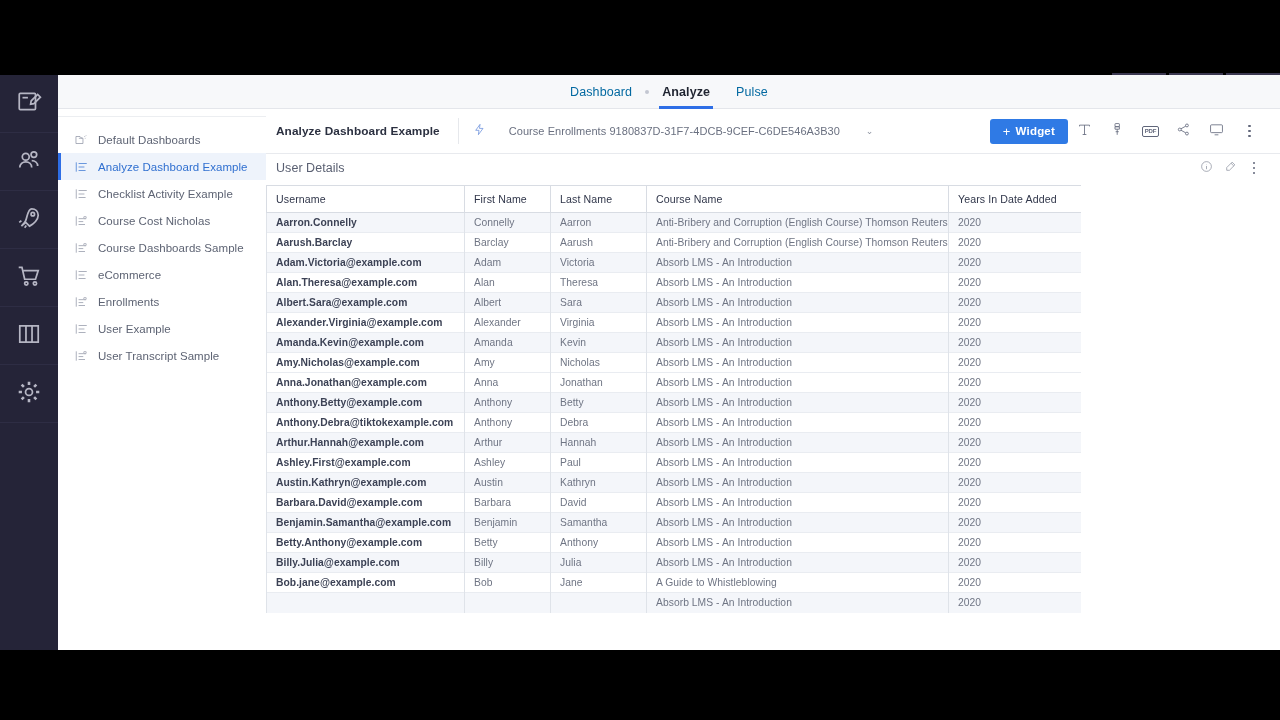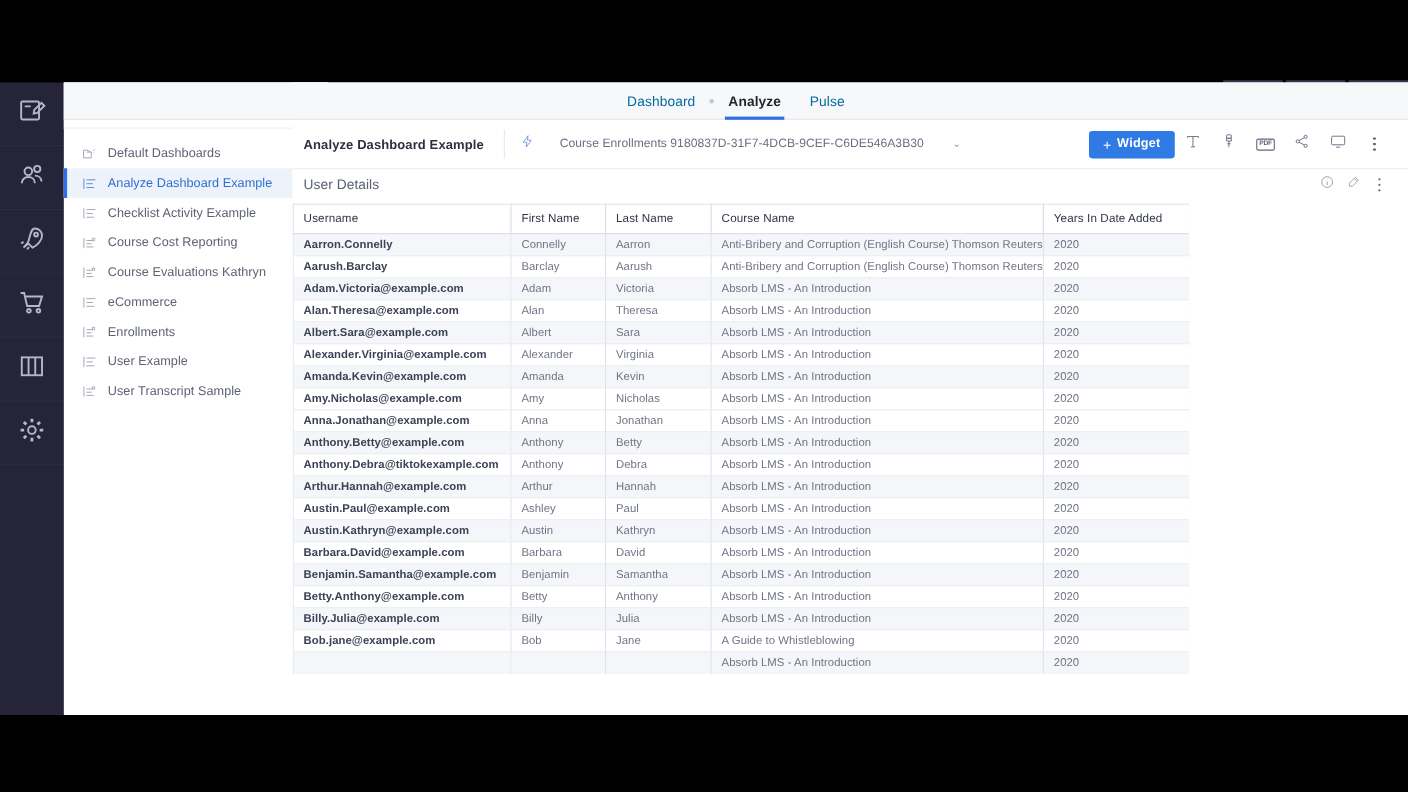--- a/index.html
+++ b/index.html
@@ -279,32 +279,32 @@
       </div>
 
       <div class="sb-item">
         <span class="sb-ic">
           <svg viewBox="0 0 24 24">
               <path d="M3 4v16"></path>
               <path d="M7 8h9M7 13h8M7 18h11"></path>
               <path d="M18 3.5l.8 1.8 1.9.2-1.4 1.3.4 1.9-1.7-1-1.7 1 .4-1.9-1.4-1.3 1.9-.2z" stroke-width="1"></path>
             </svg>
         </span>
-        <span class="sb-label">Course Cost Reporting</span>
+        <span class="sb-label">Course Cost Nicholas</span>
       </div>
 
       <div class="sb-item">
         <span class="sb-ic">
           <svg viewBox="0 0 24 24">
               <path d="M3 4v16"></path>
               <path d="M7 8h9M7 13h8M7 18h11"></path>
               <path d="M18 3.5l.8 1.8 1.9.2-1.4 1.3.4 1.9-1.7-1-1.7 1 .4-1.9-1.4-1.3 1.9-.2z" stroke-width="1"></path>
             </svg>
         </span>
-        <span class="sb-label">Course Evaluations Kathryn</span>
+        <span class="sb-label">Course Dashboards Sample</span>
       </div>
 
       <div class="sb-item">
         <span class="sb-ic">
           <svg viewBox="0 0 24 24">
               <path d="M3 4v16"></path>
               <path d="M7 6h14M7 12h10M7 18h12"></path>
             </svg>
         </span>
         <span class="sb-label">eCommerce</span>
@@ -555,21 +555,21 @@
             <td>2020</td>
           </tr>
           <tr class="line alt">
             <td class="user">Arthur.Hannah@example.com</td>
             <td>Arthur</td>
             <td>Hannah</td>
             <td>Absorb LMS - An Introduction</td>
             <td>2020</td>
           </tr>
           <tr class="line">
-            <td class="user">Austin.Paul@example.com</td>
+            <td class="user">Ashley.First@example.com</td>
             <td>Ashley</td>
             <td>Paul</td>
             <td>Absorb LMS - An Introduction</td>
             <td>2020</td>
           </tr>
           <tr class="line alt">
             <td class="user">Austin.Kathryn@example.com</td>
             <td>Austin</td>
             <td>Kathryn</td>
             <td>Absorb LMS - An Introduction</td>

